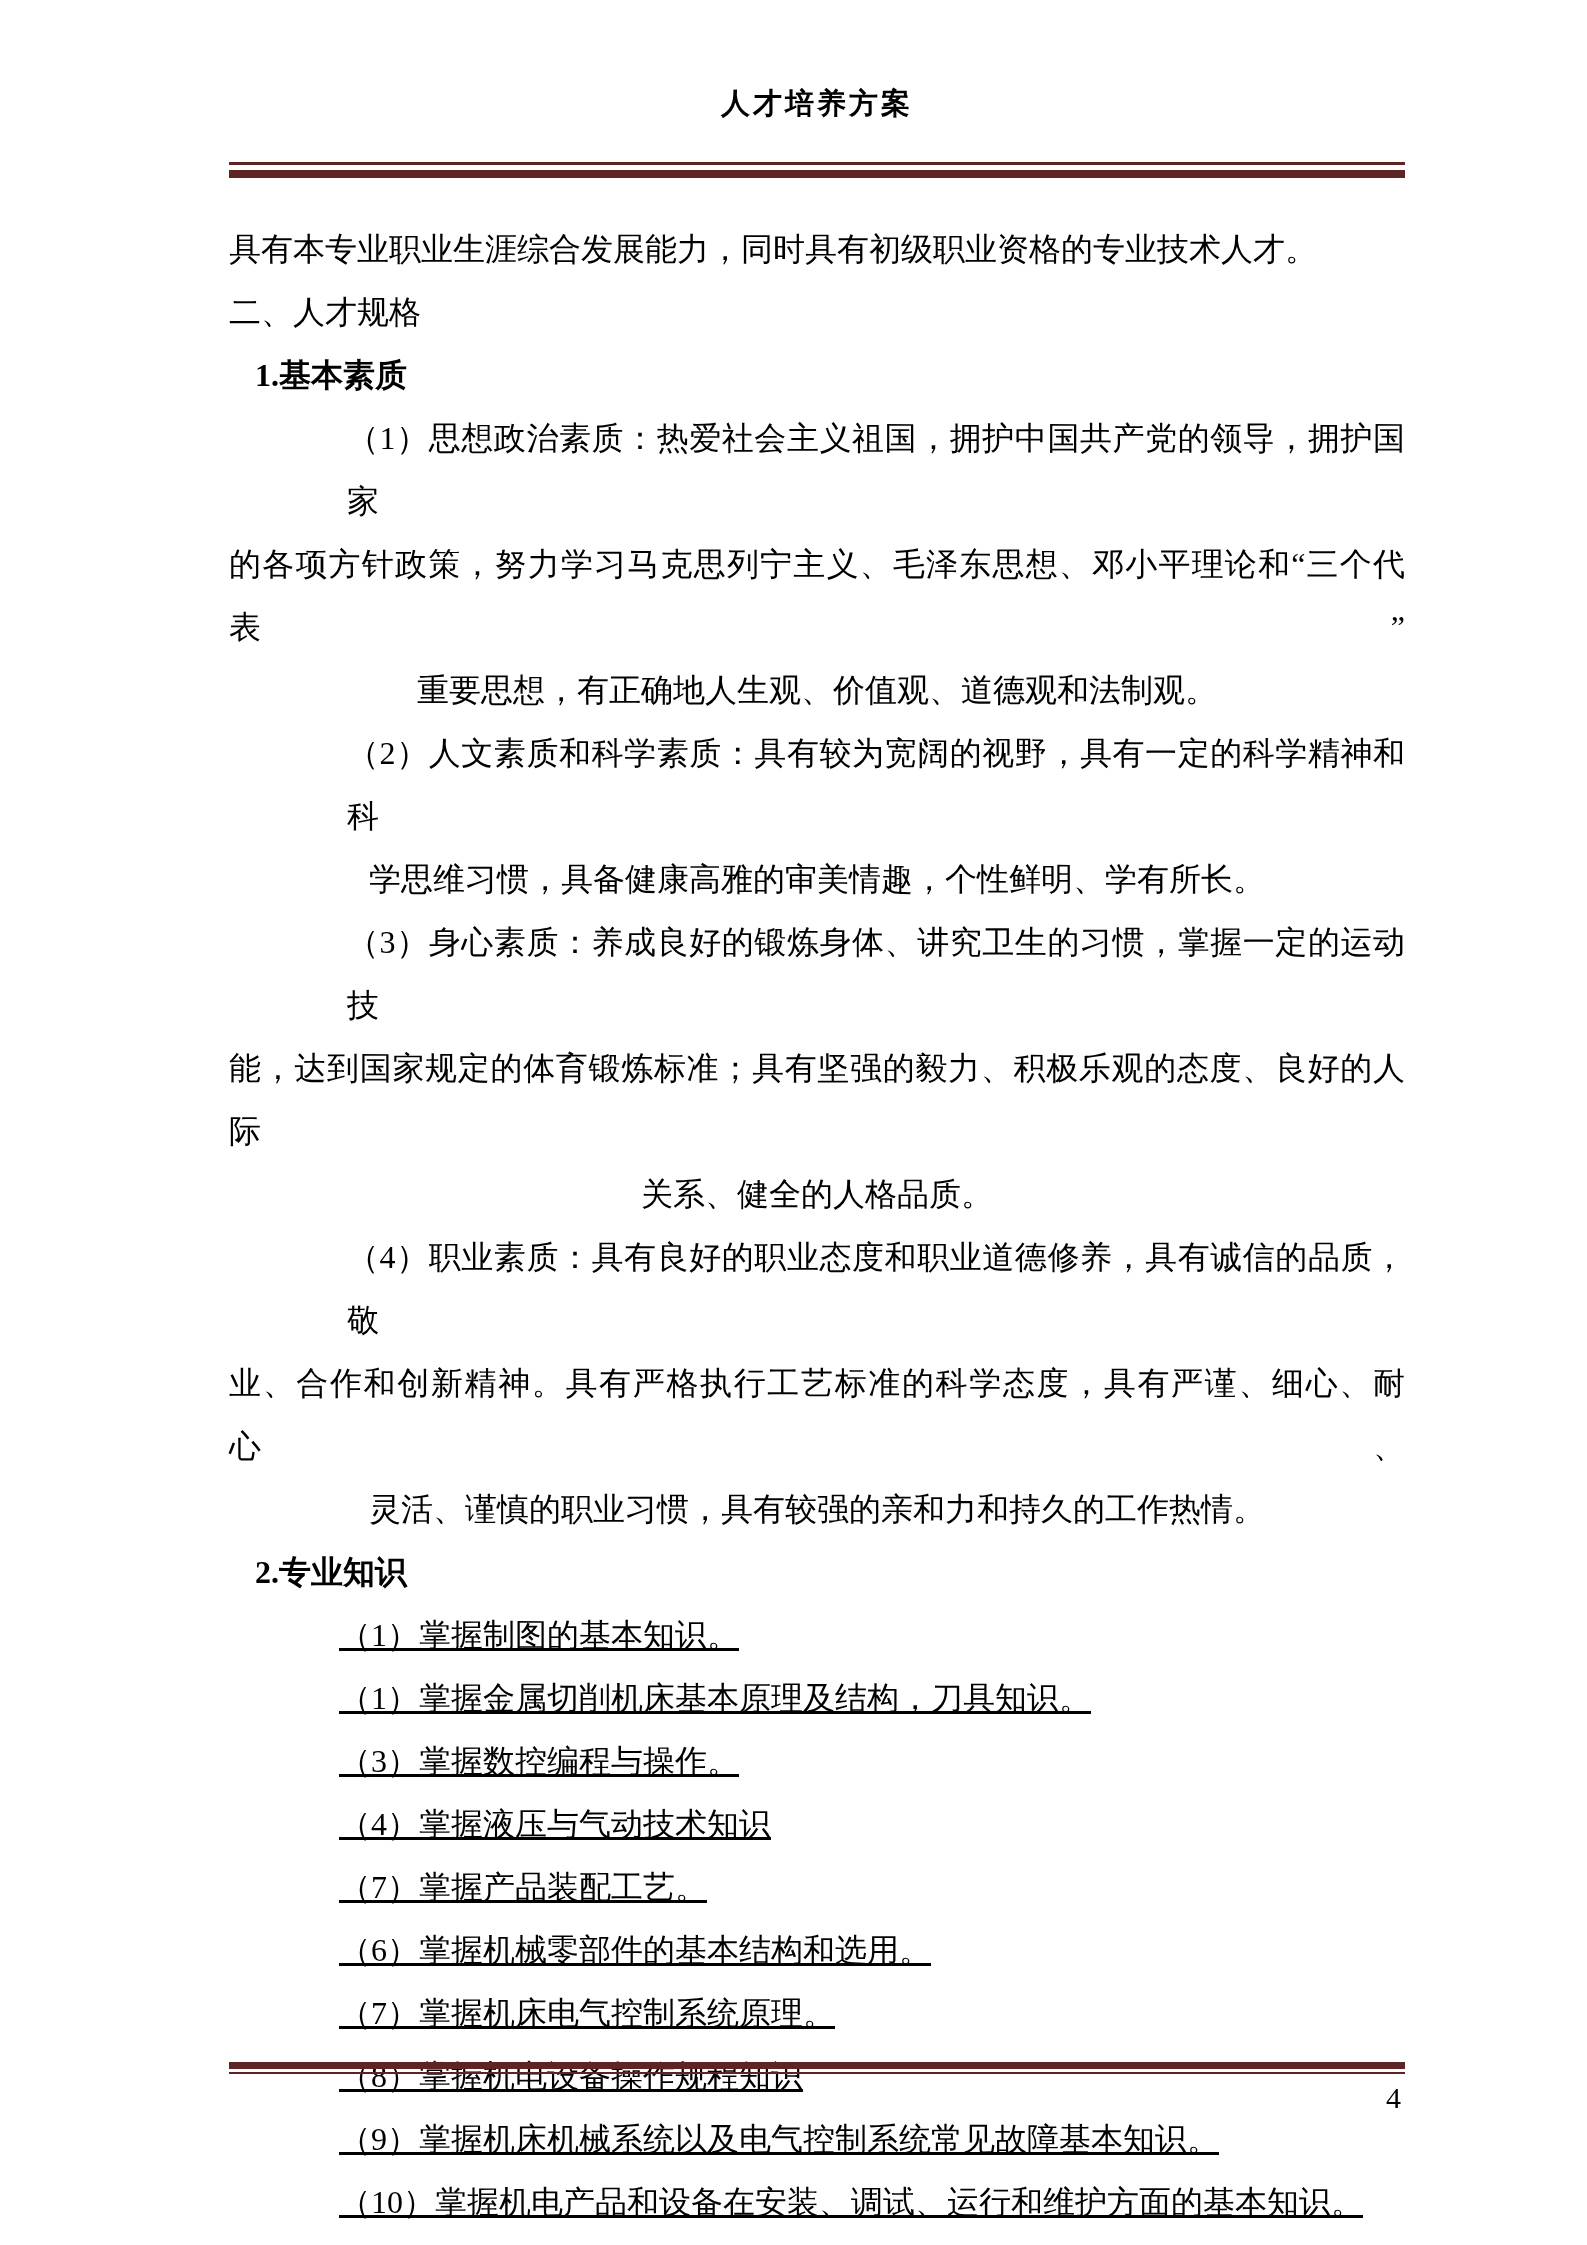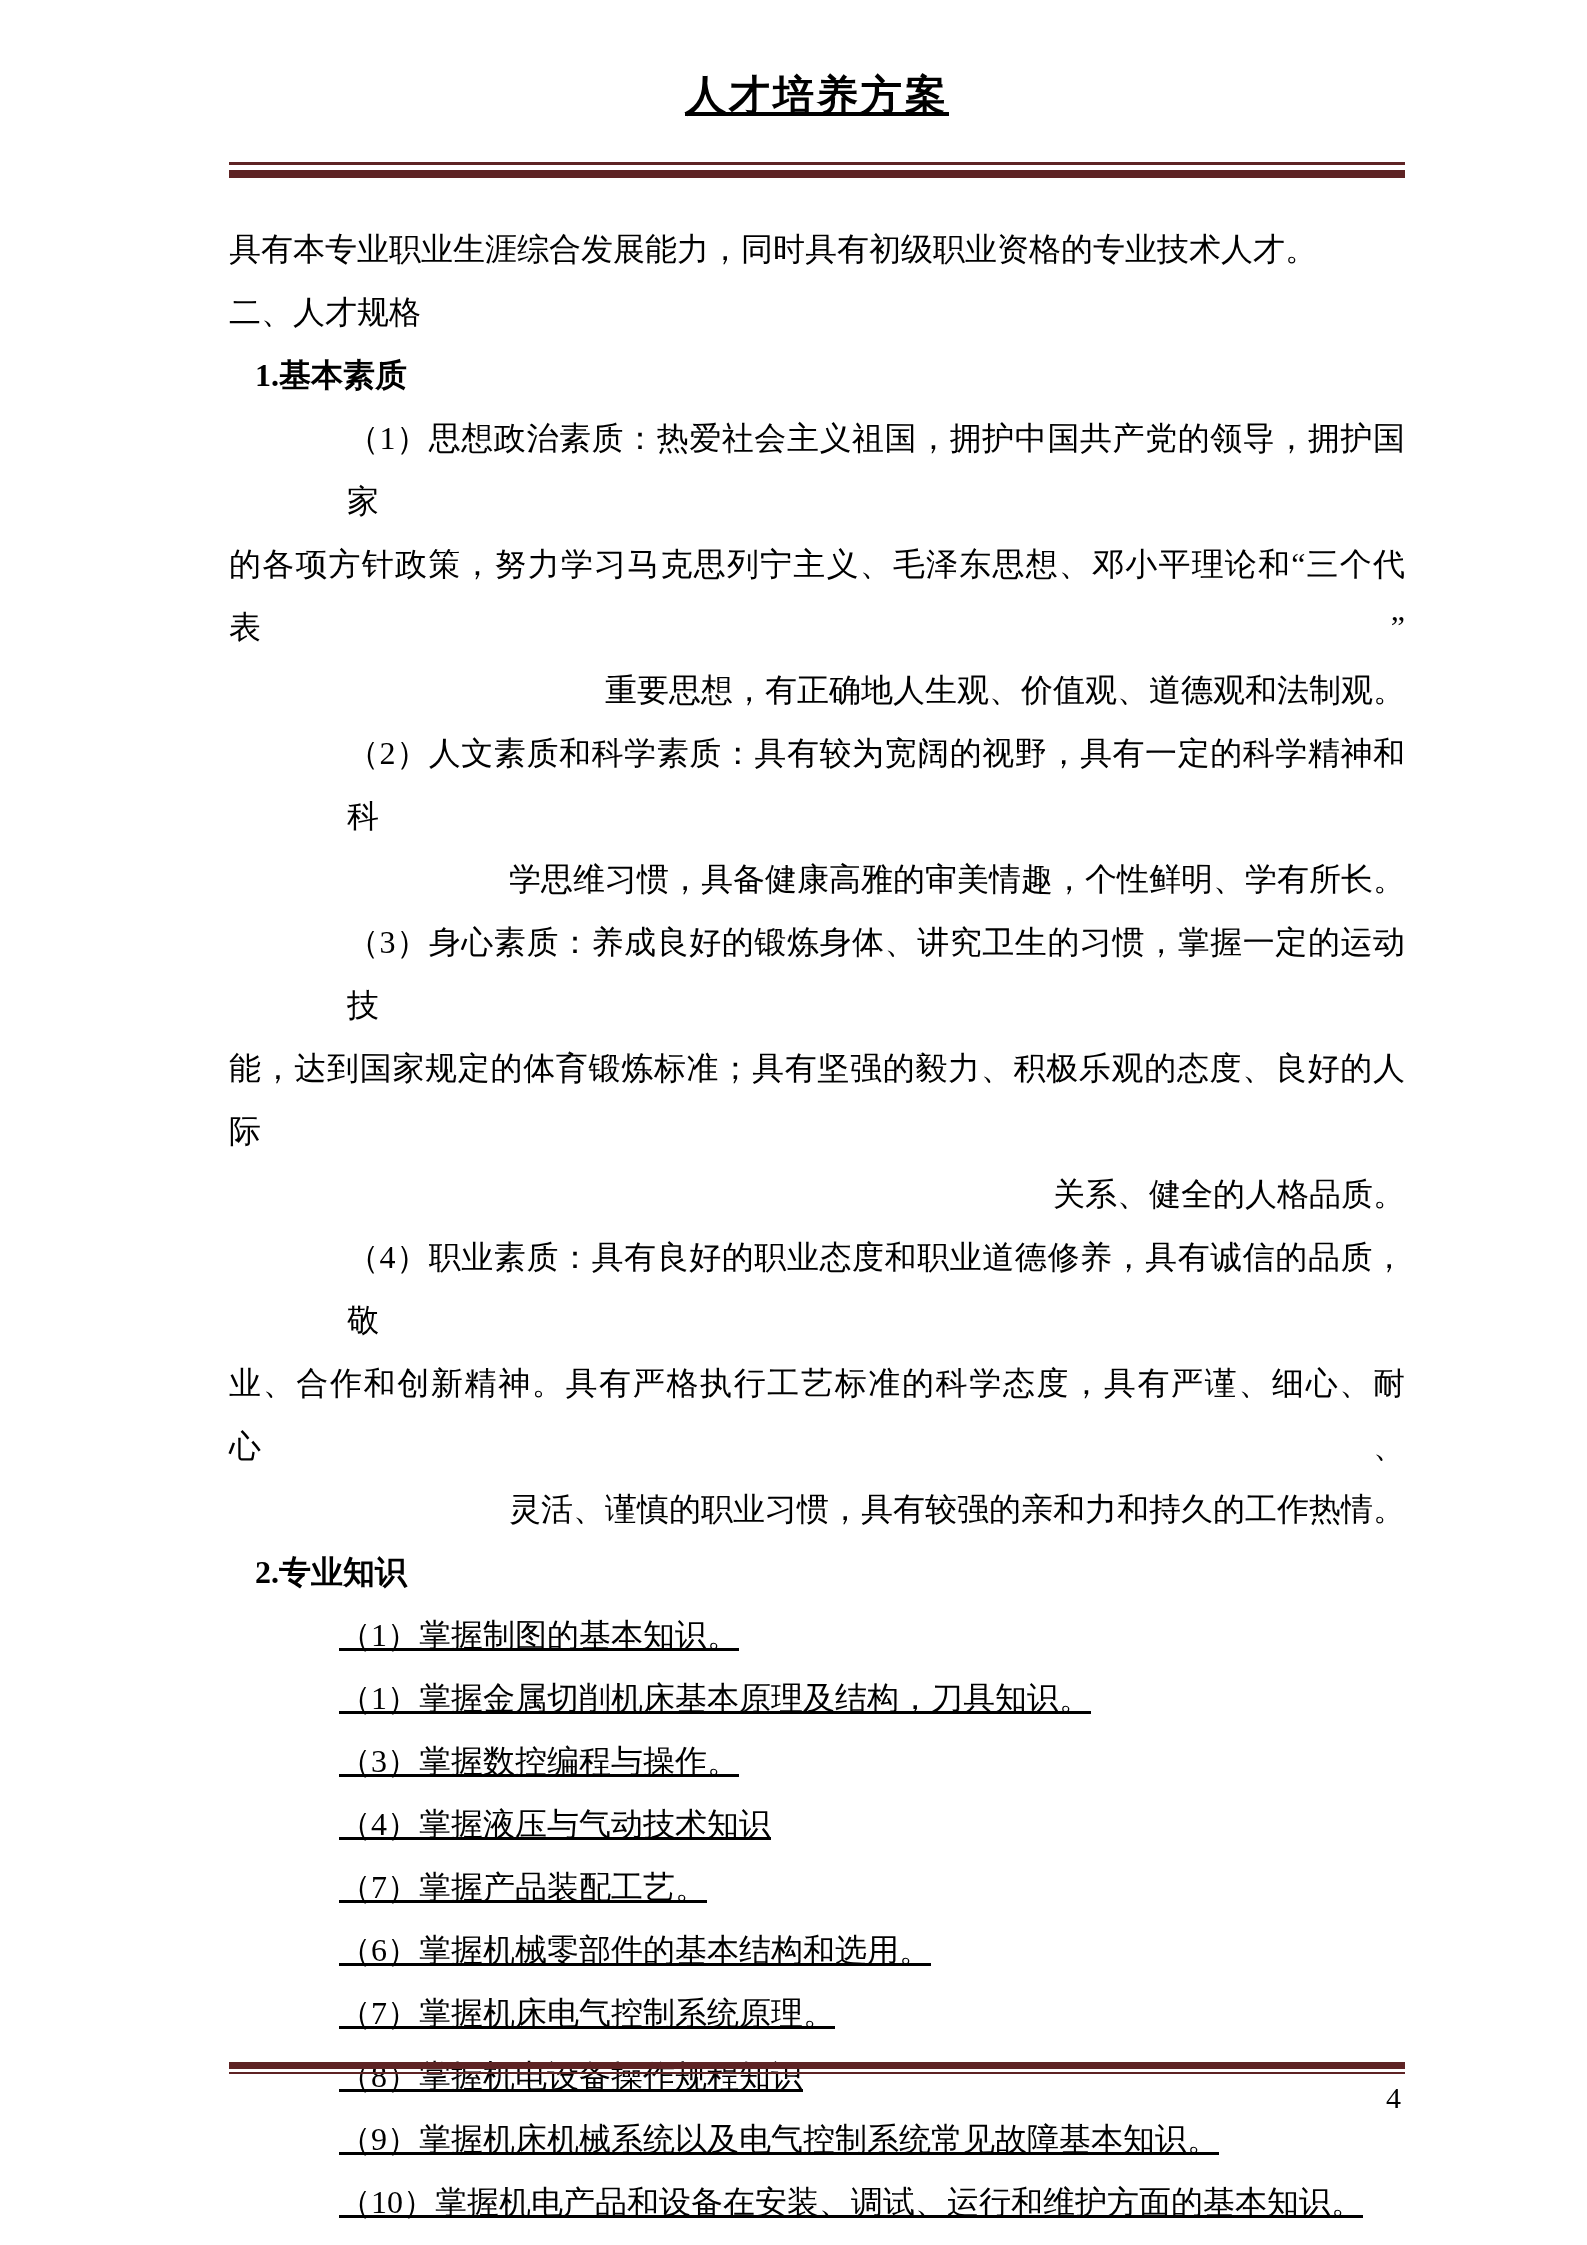--- a/index.html
+++ b/index.html
@@ -11,29 +11,28 @@
     height: 2245px;
     margin: 0 auto;
     background: #ffffff;
     font-family: "Liberation Serif", "DejaVu Serif", serif;
     color: #000;
     overflow: hidden;
   }
   
   .header-title {
     position: absolute;
-    top: 72px;
+    top: 80px;
     left: 229px;
     width: 1176px;
     text-align: center;
-    font-size: 41px;
+    font-size: 29px;
     font-weight: bold;
     letter-spacing: 3px;
     line-height: 46px;
-    text-decoration: underline;
   }
   .header-rule {
     position: absolute;
     top: 162px;
     left: 229px;
     width: 1176px;
   }
   .header-rule .thin  { height: 3px; background: var(--accent); }
   .header-rule .gap   { height: 5px; }
   .header-rule .thick { height: 8px; background: var(--accent); }
@@ -44,21 +43,21 @@
     left: 229px;
     width: 1176px;
     font-size: 32px;
     line-height: 63px;
   }
   .line { white-space: nowrap; }
   .h2 { font-weight: normal; }
   .h3 { font-weight: bold; padding-left: 26px; }
   .pfirst { padding-left: 118px; }
   .jline { text-align: justify; text-align-last: justify; white-space: normal; }
-  .plast { text-align: right; }
+  .plast { text-align: center; }
   .item { padding-left: 110px; text-decoration: underline; }
   
   .footer-rule {
     position: absolute;
     top: 2062px;
     left: 229px;
     width: 1176px;
   }
   .footer-rule .thick { height: 7px; background: var(--accent); }
   .footer-rule .gap   { height: 3px; }

